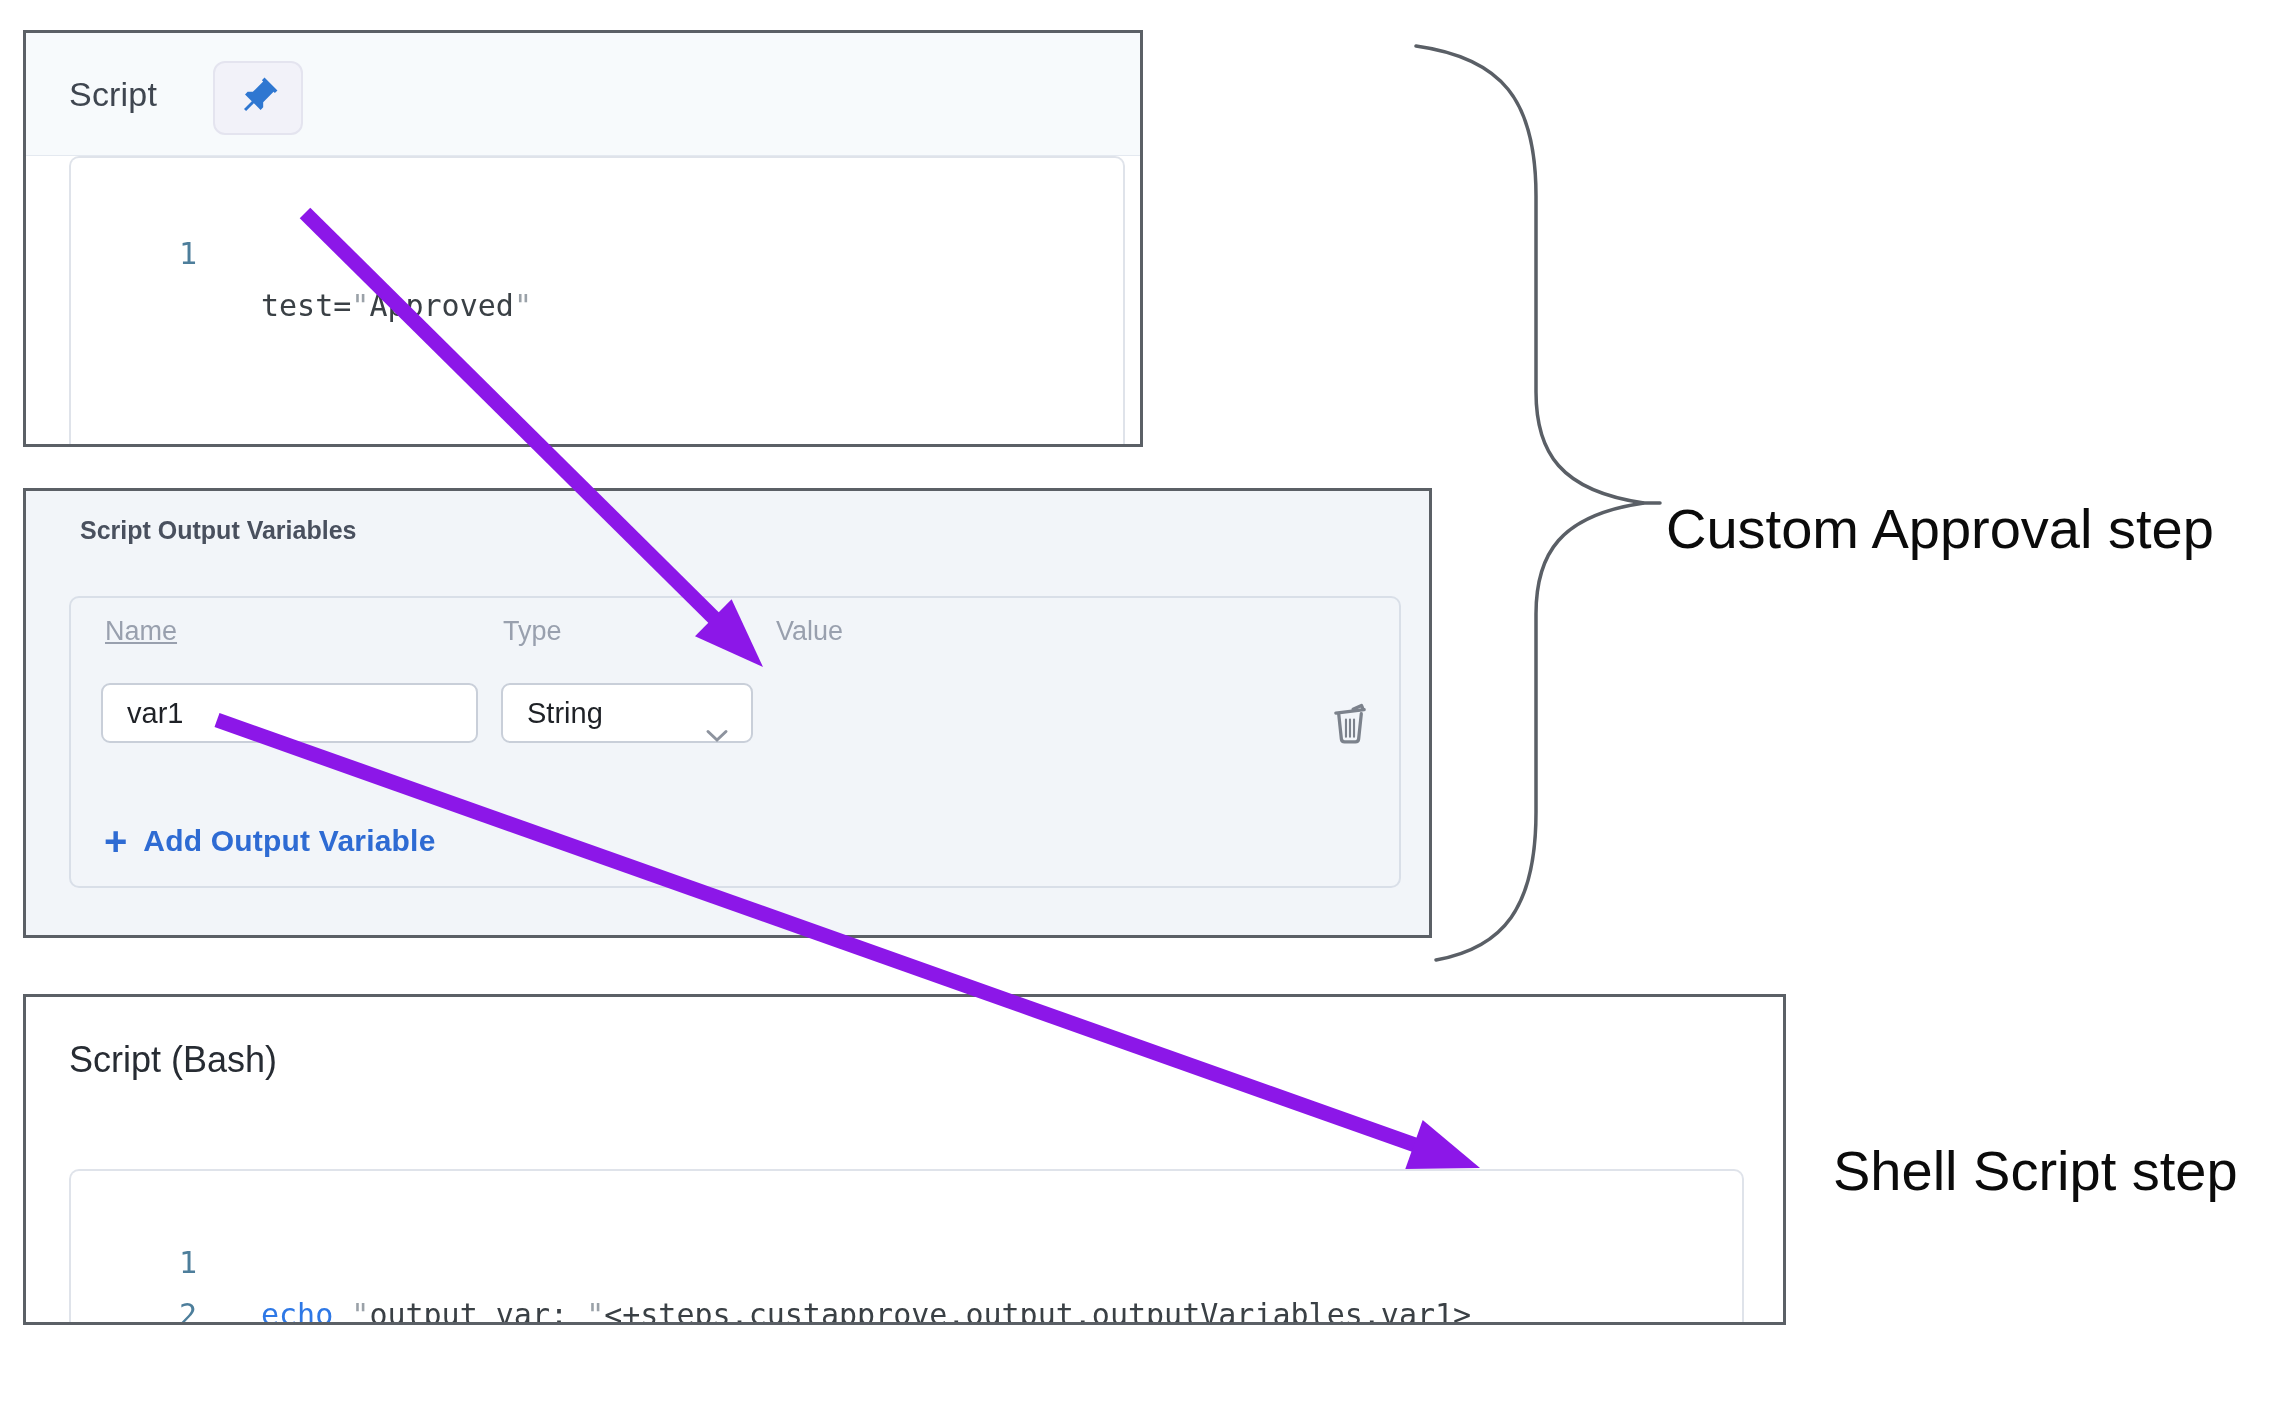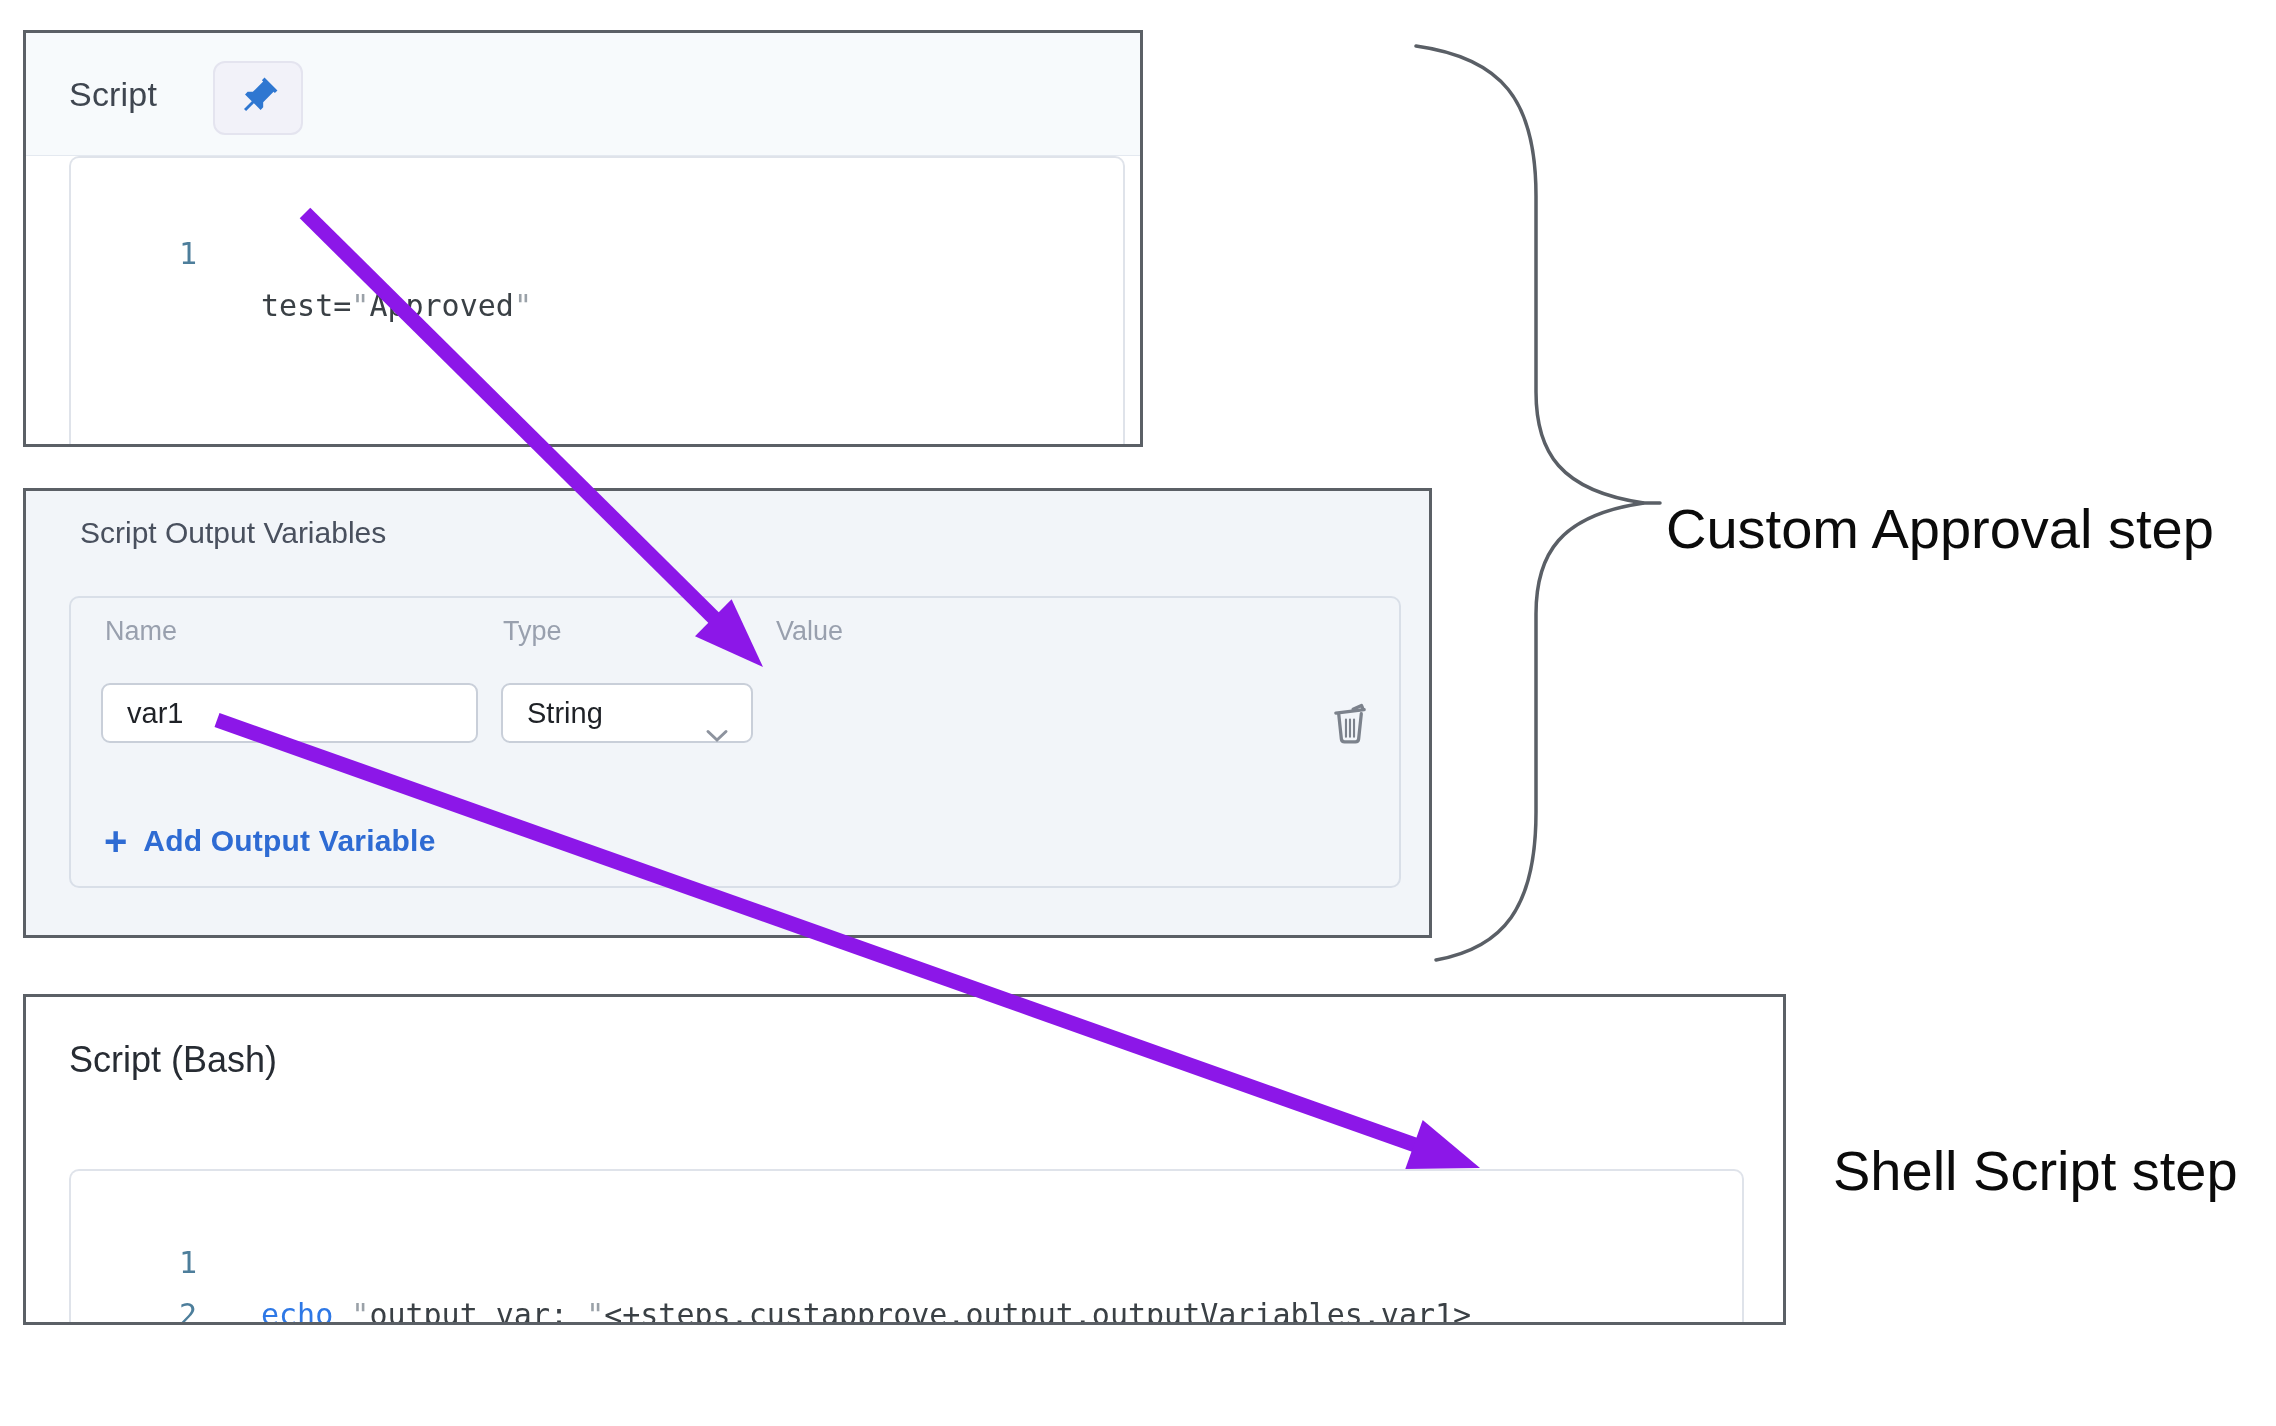--- a/index.html
+++ b/index.html
@@ -25,21 +25,21 @@
   .code-box{position:absolute;background:#ffffff;border:2px solid #dfe3ea;border-bottom:none;border-radius:10px 10px 0 0;box-sizing:border-box;}
   #script-code{left:43px;top:123px;width:1056px;height:300px;}
   #bash-code{left:43px;top:172px;width:1675px;height:170px;}
   .code-line{position:absolute;left:0;right:0;height:52px;font-family:"DejaVu Sans Mono","Liberation Mono",monospace;font-size:30px;line-height:52px;white-space:pre;}
   .line-num{position:absolute;left:20px;width:106px;text-align:right;color:var(--line-number);}
   .code-text{position:absolute;left:190px;color:#3a4045;}
   .tok-quote{color:#9aa1a8;}
   .tok-kw{color:var(--keyword-blue);}
 
   
-  .vars-title{position:absolute;left:54px;top:25px;font-size:30px;font-weight:400;color:#49505e;}
+  .vars-title{position:absolute;left:54px;top:25px;font-size:25px;font-weight:700;color:#49505e;}
   .vars-card{position:absolute;left:43px;top:105px;width:1332px;height:292px;border:2px solid #d9dfe8;border-radius:10px;box-sizing:border-box;}
   .col-label{position:absolute;top:125px;font-size:27px;color:#99a0ae;}
   .field{position:absolute;top:192px;height:60px;background:#fff;border:2px solid #c9cfd9;border-radius:9px;box-sizing:border-box;font-size:29px;font-weight:500;color:#1e2126;}
   input.field{padding:0 24px;outline:none;font-family:inherit;}
   #name-input{left:75px;width:377px;}
   #type-select{left:475px;width:252px;display:flex;align-items:center;padding:0 24px;cursor:default;}
   .chevron{position:absolute;right:22px;top:32px;}
   #value-group{position:absolute;left:747px;top:192px;width:509px;height:76px;border:2px solid #c9cfd9;border-radius:9px;box-sizing:border-box;display:flex;overflow:hidden;background:#fff;}
   #value-input{flex:1;border:none;outline:none;background:#fff;font:inherit;font-size:29px;font-weight:500;color:#1e2126;padding:0 24px;min-width:0;}
   .pin-suffix{width:67px;background:#edeaf6;border-left:2px solid #ddd8ea;display:flex;align-items:center;justify-content:center;flex:none;}
@@ -83,21 +83,21 @@
         <span class="line-num">1</span>
         <span class="code-text"><span>test=</span><span class="tok-quote">"</span><span>Approved</span><span class="tok-quote">"</span></span>
       </div>
     </div>
   </div>
 
   <div class="panel" id="vars-panel">
     <span class="vars-title">Script Output Variables</span>
     <div class="vars-card"></div>
 
-    <span class="col-label" style="left:79px;">Name</span>
+    <span class="col-label" style="left:79px;text-decoration:underline;">Name</span>
     <span class="col-label" style="left:477px;">Type</span>
     <span class="col-label" style="left:750px;">Value</span>
 
     <input class="field" id="name-input" value="var1" style="">
 
     <div class="field" id="type-select">
       <span>String</span>
       <span class="chevron">
         <svg width="24" height="14" viewBox="0 0 24 14">
           <path d="M3,2.5 L12,11 L21,2.5" stroke="#8d939e" stroke-width="3" fill="none" stroke-linecap="round"></path>

